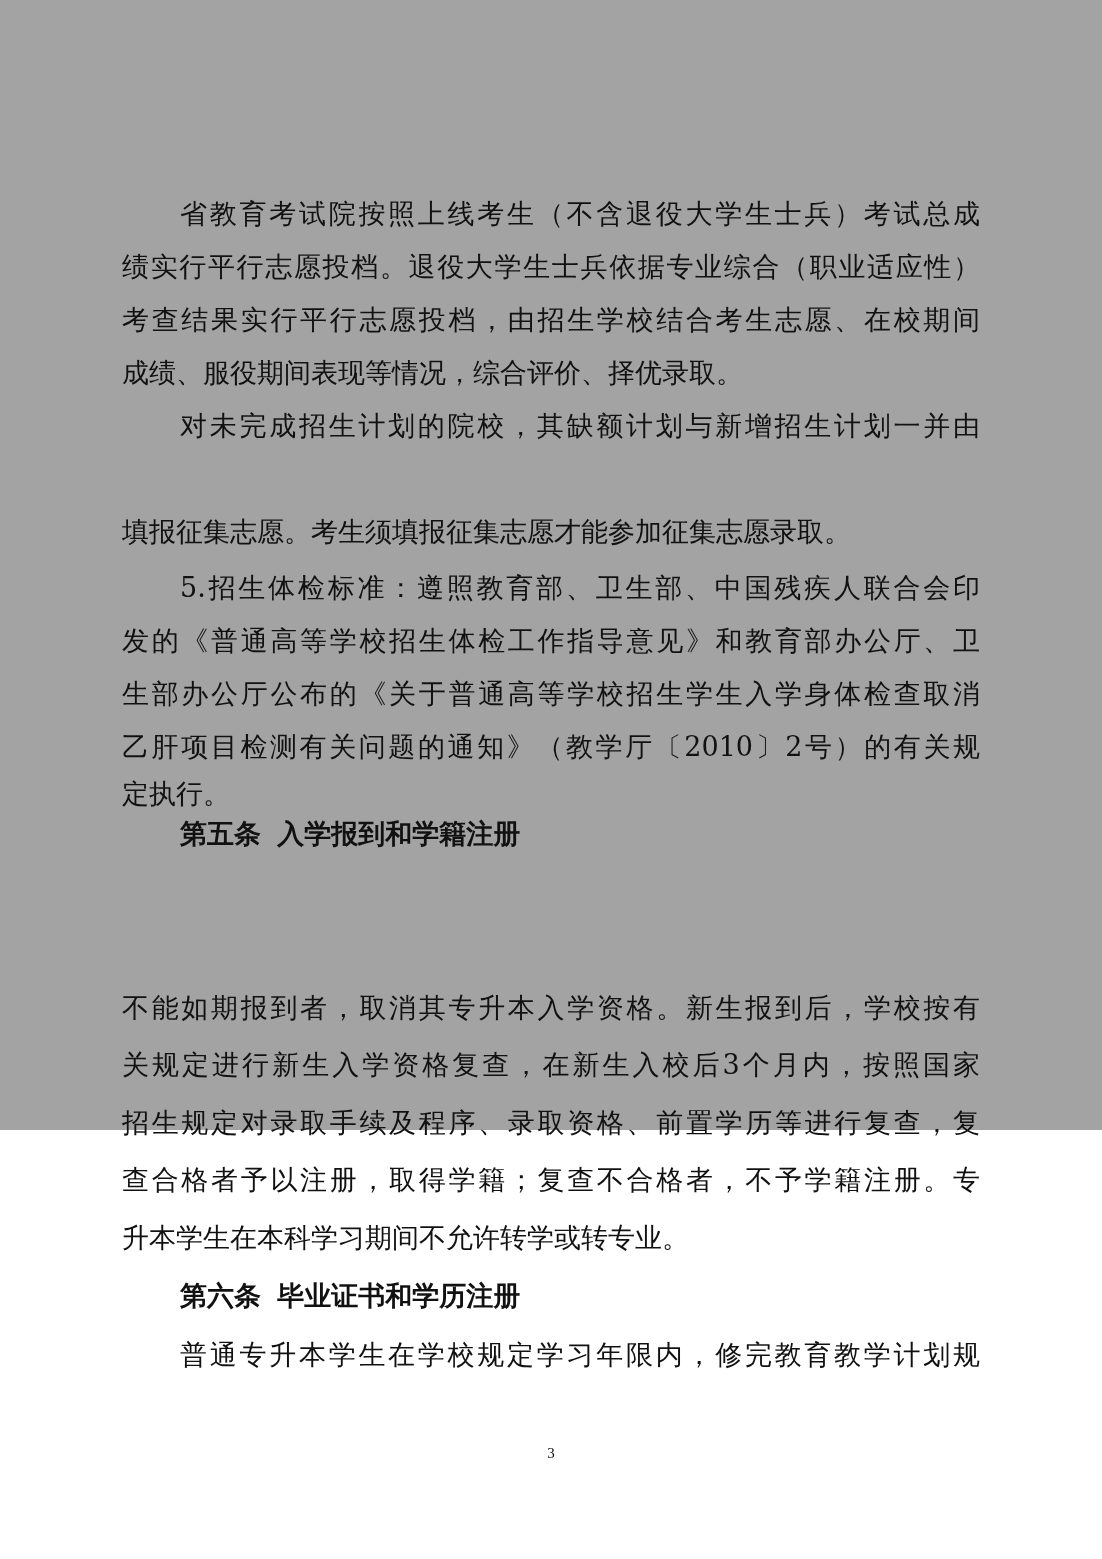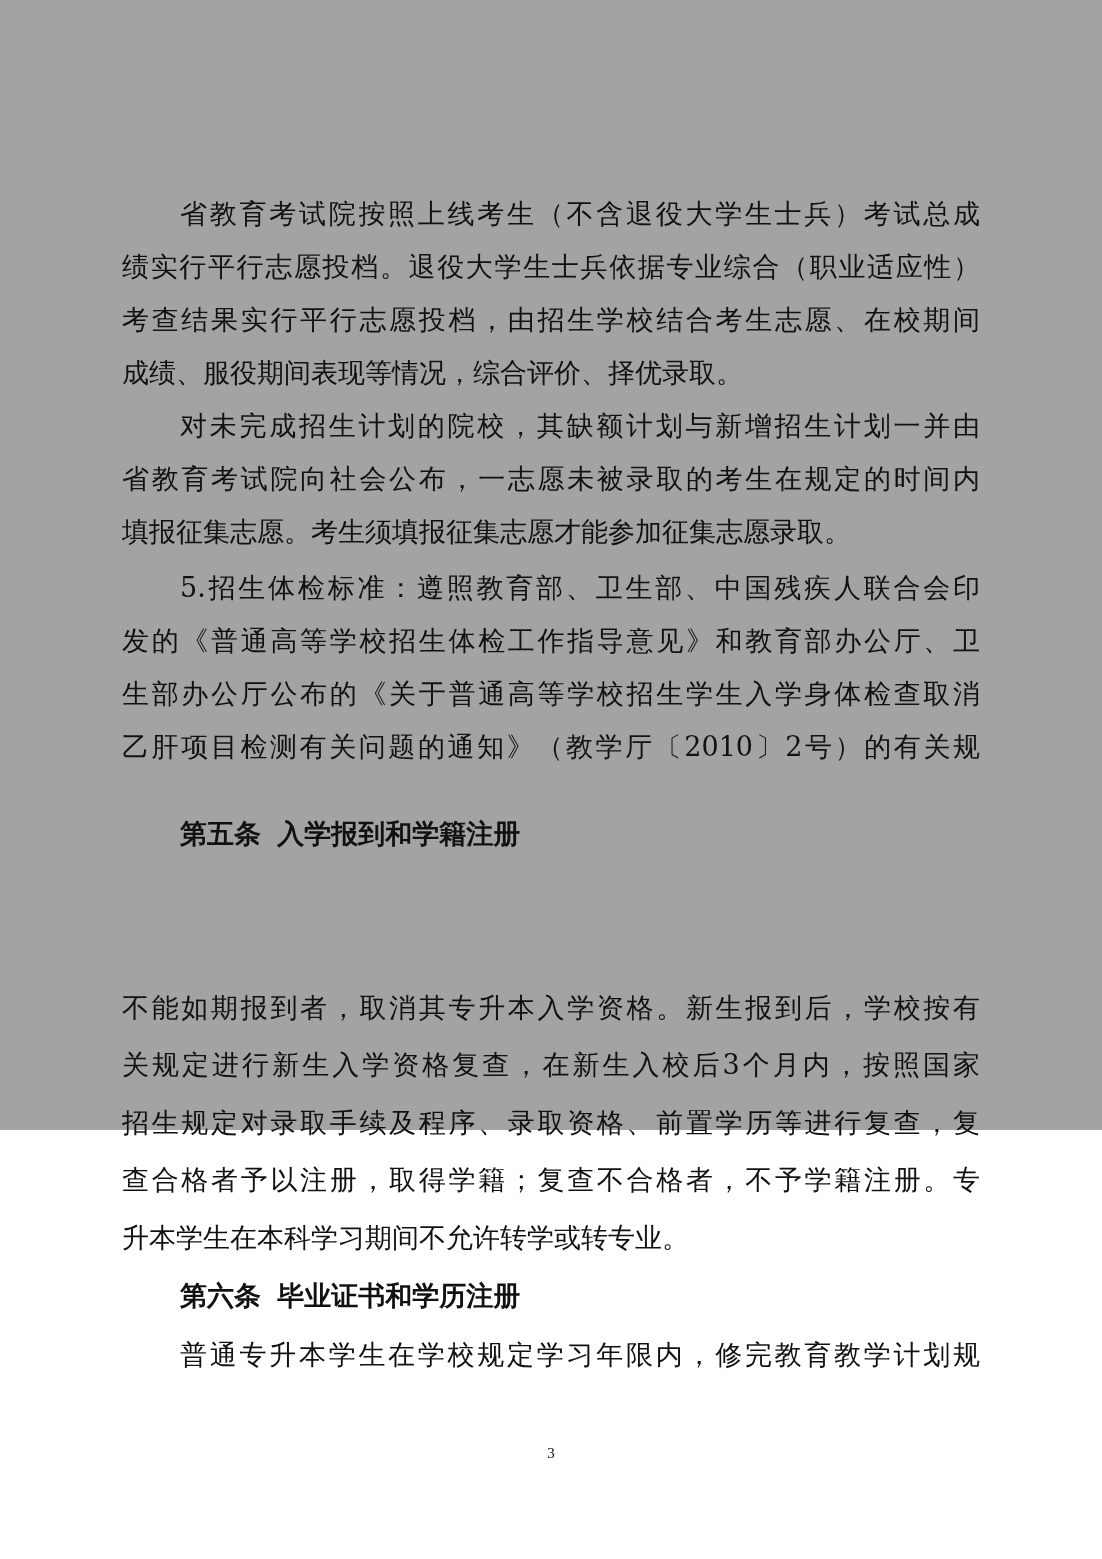--- a/index.html
+++ b/index.html
@@ -19,27 +19,27 @@
 <body>
 
 <div class="page">
 
   <div class="line indent" style="top:196px">省教育考试院按照上线考生（不含退役大学生士兵）考试总成</div>
   <div class="line" style="top:302px">考查结果实行平行志愿投档，由招生学校结合考生志愿、在校期间</div>
   <div class="line" style="top:249px">绩实行平行志愿投档。退役大学生士兵依据专业综合（职业适应性）</div>
   <div class="line last" style="top:355px">成绩、服役期间表现等情况，综合评价、择优录取。</div>
 
   <div class="line indent" style="top:408px">对未完成招生计划的院校，其缺额计划与新增招生计划一并由</div>
-  <div class="line" style="top:461px">省教育考试院向社会公布，一志愿未被录取的考生在规定的时间内</div>
   <div class="line last" style="top:514px">填报征集志愿。考生须填报征集志愿才能参加征集志愿录取。</div>
 
   <div class="line indent" style="top:570px">5.招生体检标准：遵照教育部、卫生部、中国残疾人联合会印</div>
   <div class="line" style="top:623px">发的《普通高等学校招生体检工作指导意见》和教育部办公厅、卫</div>
   <div class="line" style="top:676px">生部办公厅公布的《关于普通高等学校招生学生入学身体检查取消</div>
   <div class="line" style="top:729px">乙肝项目检测有关问题的通知》（教学厅〔2010〕2号）的有关规</div>
+  <div class="line last" style="top:776px">定执行。</div>
 
   <div class="heading" style="top:818px">第五条 入学报到和学籍注册</div>
   <div class="line" style="top:990px">不能如期报到者，取消其专升本入学资格。新生报到后，学校按有</div>
   <div class="line" style="top:1047px">关规定进行新生入学资格复查，在新生入校后3个月内，按照国家</div>
   <div class="line" style="top:1105px">招生规定对录取手续及程序、录取资格、前置学历等进行复查，复</div>
   <div class="line" style="top:1162px">查合格者予以注册，取得学籍；复查不合格者，不予学籍注册。专</div>
   <div class="line last" style="top:1220px">升本学生在本科学习期间不允许转学或转专业。</div>
 
   <div class="heading" style="top:1280px">第六条 毕业证书和学历注册</div>
   <div class="line indent" style="top:1337px">普通专升本学生在学校规定学习年限内，修完教育教学计划规</div>

